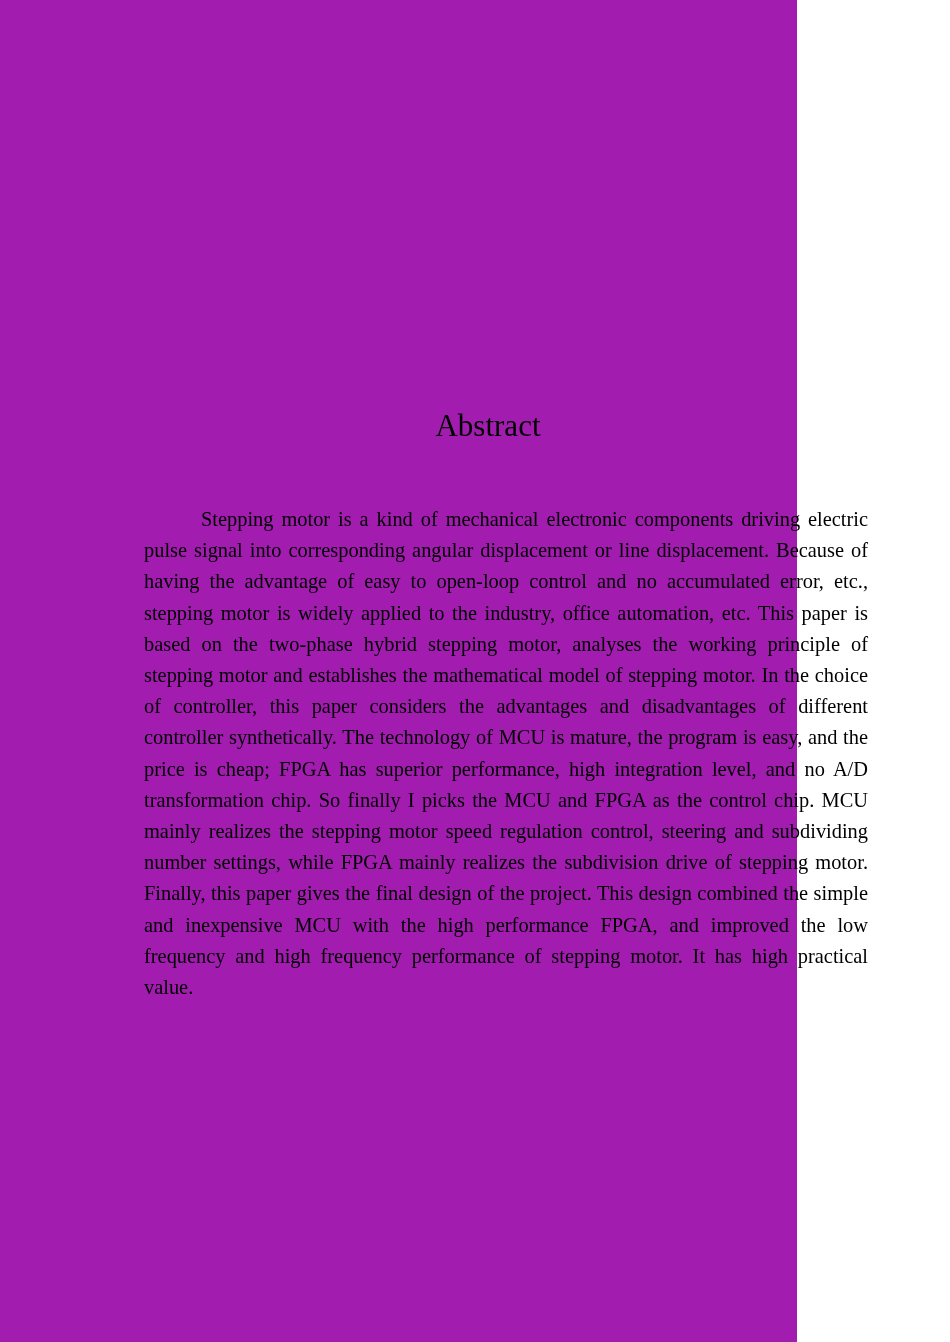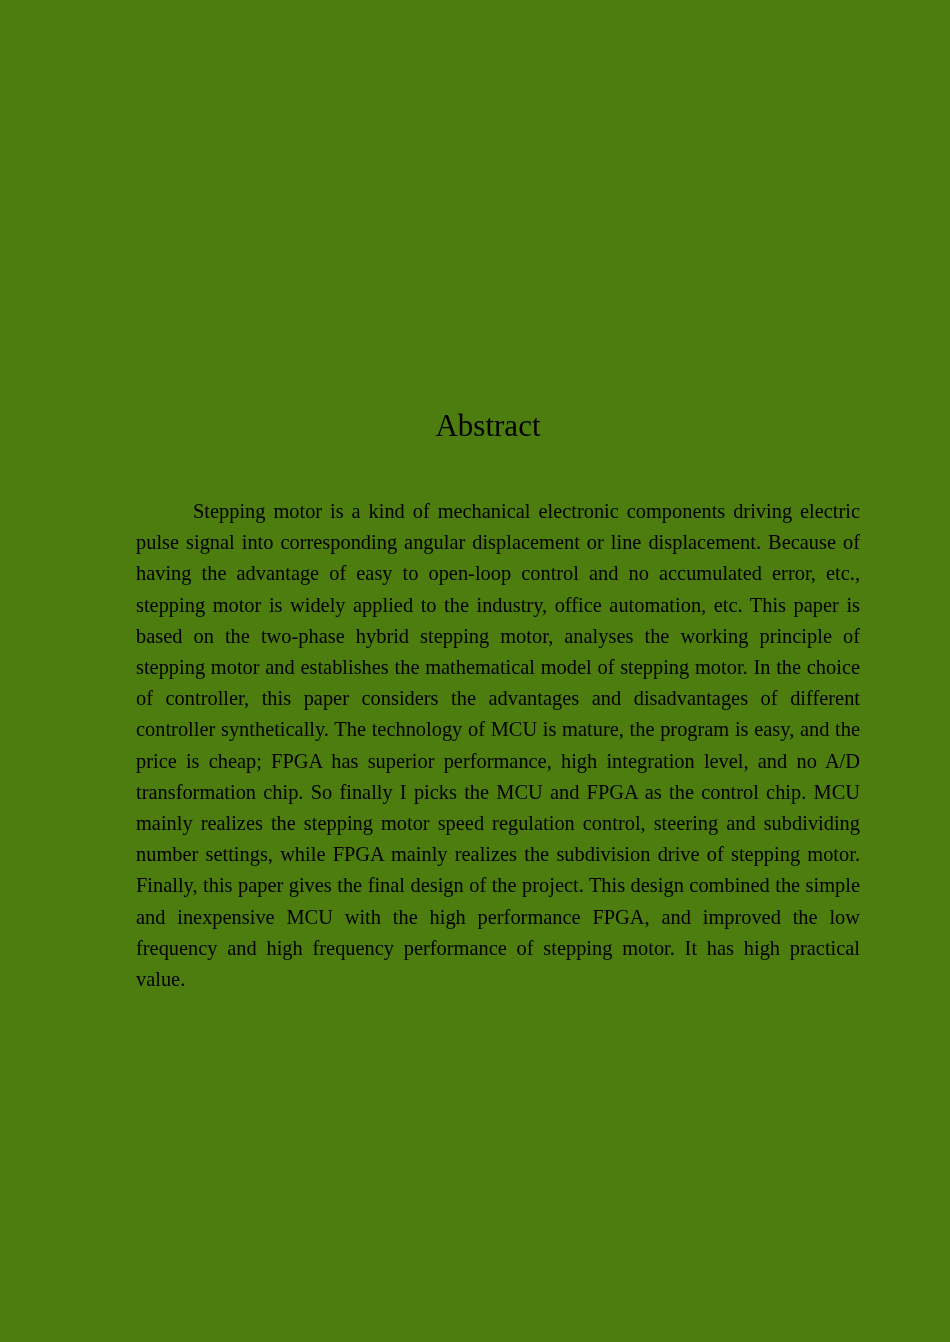--- a/index.html
+++ b/index.html
@@ -12,23 +12,23 @@
       height: 1342px;
       position: relative;
       overflow: hidden;
       font-family: "Liberation Serif", "DejaVu Serif", serif;
       color: #000000;
     }
     .page {
       position: absolute;
       left: 0;
       top: 0;
-      width: 950px;
+      width: 797px;
       height: 1342px;
-      background: #4d7c0f;
+      background: #a21caf;
     }
     .title {
       position: absolute;
       left: 0;
       width: 976px;
       top: 404px;
       text-align: center;
       font-size: 31px;
       line-height: 44px;
       font-weight: normal;
@@ -36,21 +36,21 @@
     }
     .abstract-body {
       position: absolute;
       left: 128px;
       top: 488px;
       width: 724px;
       font-size: 20.4px;
       line-height: 31.2px;
       text-align: justify;
       text-indent: 57px;
-      margin: 8px;
+      margin: 16px;
     }
     .keywords {
       position: absolute;
       left: 128px;
       top: 1050px;
       width: 724px;
       font-size: 20.4px;
       line-height: 31.2px;
       margin: 0;
       white-space: pre;

